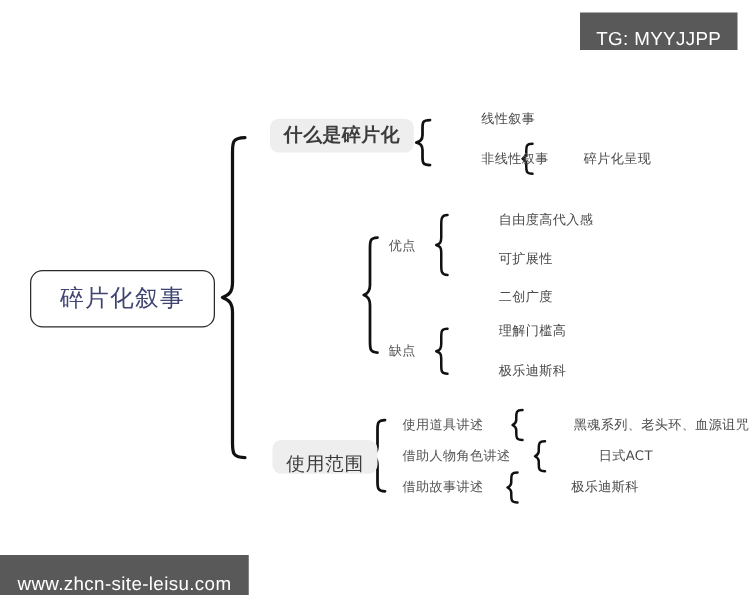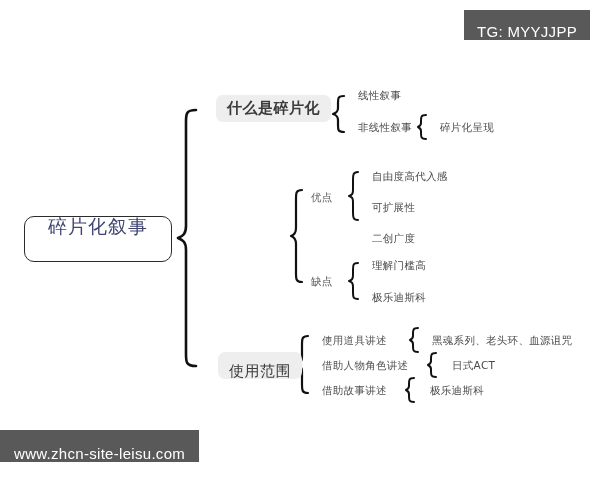--- a/index.html
+++ b/index.html
@@ -34,21 +34,21 @@
   }
   #wm-top {
     right: 10px;
     top: 10px;
     height: 30px;
     padding: 0 13px;
     font-size: 15px;
   }
   #wm-bottom {
     left: 0px;
-    bottom: 18px;
+    bottom: 4px;
     height: 32px;
     padding: 0 14px;
     font-size: 15px;
   }
   
   #lines {
     position: absolute;
     left: 0; top: 0;
     width: 600px;
     height: 480px;
@@ -71,20 +71,21 @@
   }
   #root-node {
     left: 24px;
     top: 216px;
     width: 146px;
     height: 44px;
     border: 1.6px solid #2b2b2b;
     border-radius: 10px;
     background: #ffffff;
     display: flex;
+    align-items: center;
     justify-content: center;
     color: #3f4470;
     font-size: 19px;
     letter-spacing: 1px;
   }
   .branch-node {
     background: #eeeeee;
     border-radius: 7px;
     color: #3c3c3c;
     font-size: 15px;
@@ -97,20 +98,21 @@
   }
   .sub-label {
     color: #555555;
     font-size: 10.5px;
     letter-spacing: 0.3px;
   }
   .leaf {
     color: #4a4a4a;
     font-size: 10.5px;
     letter-spacing: 0.3px;
+    margin-left: 27px;
   }
 </style>
 </head>
 <body>
 
 <div id="canvas">
 
   <svg id="lines" viewBox="0 0 600 480">
 
     <path class="brace brace-main" d="M 196 110

